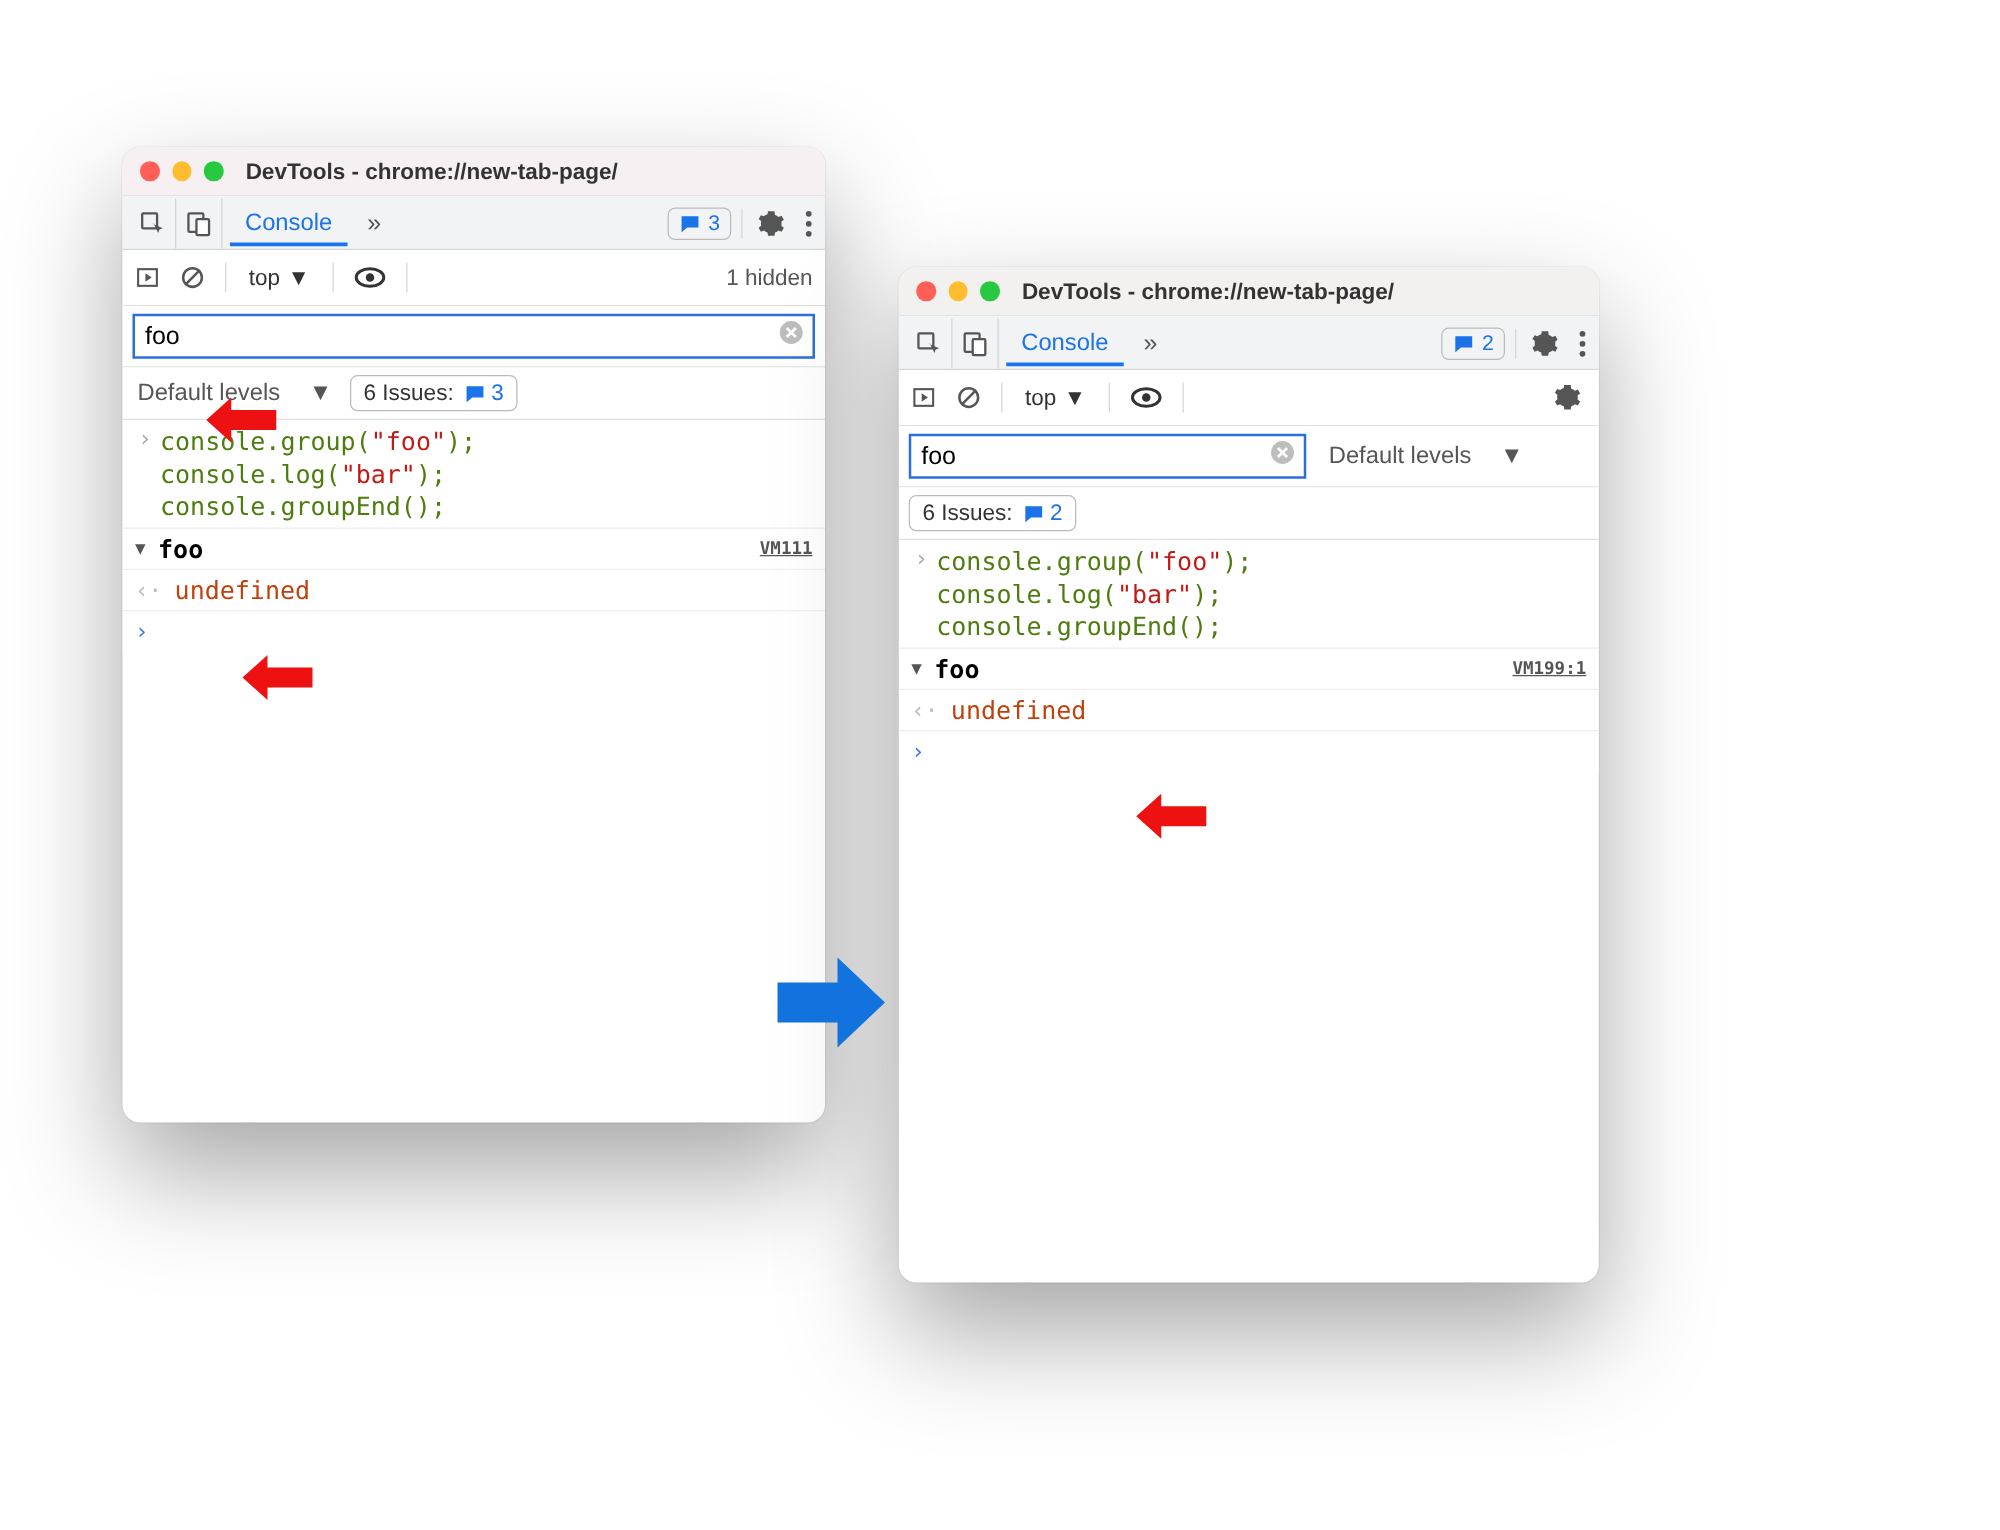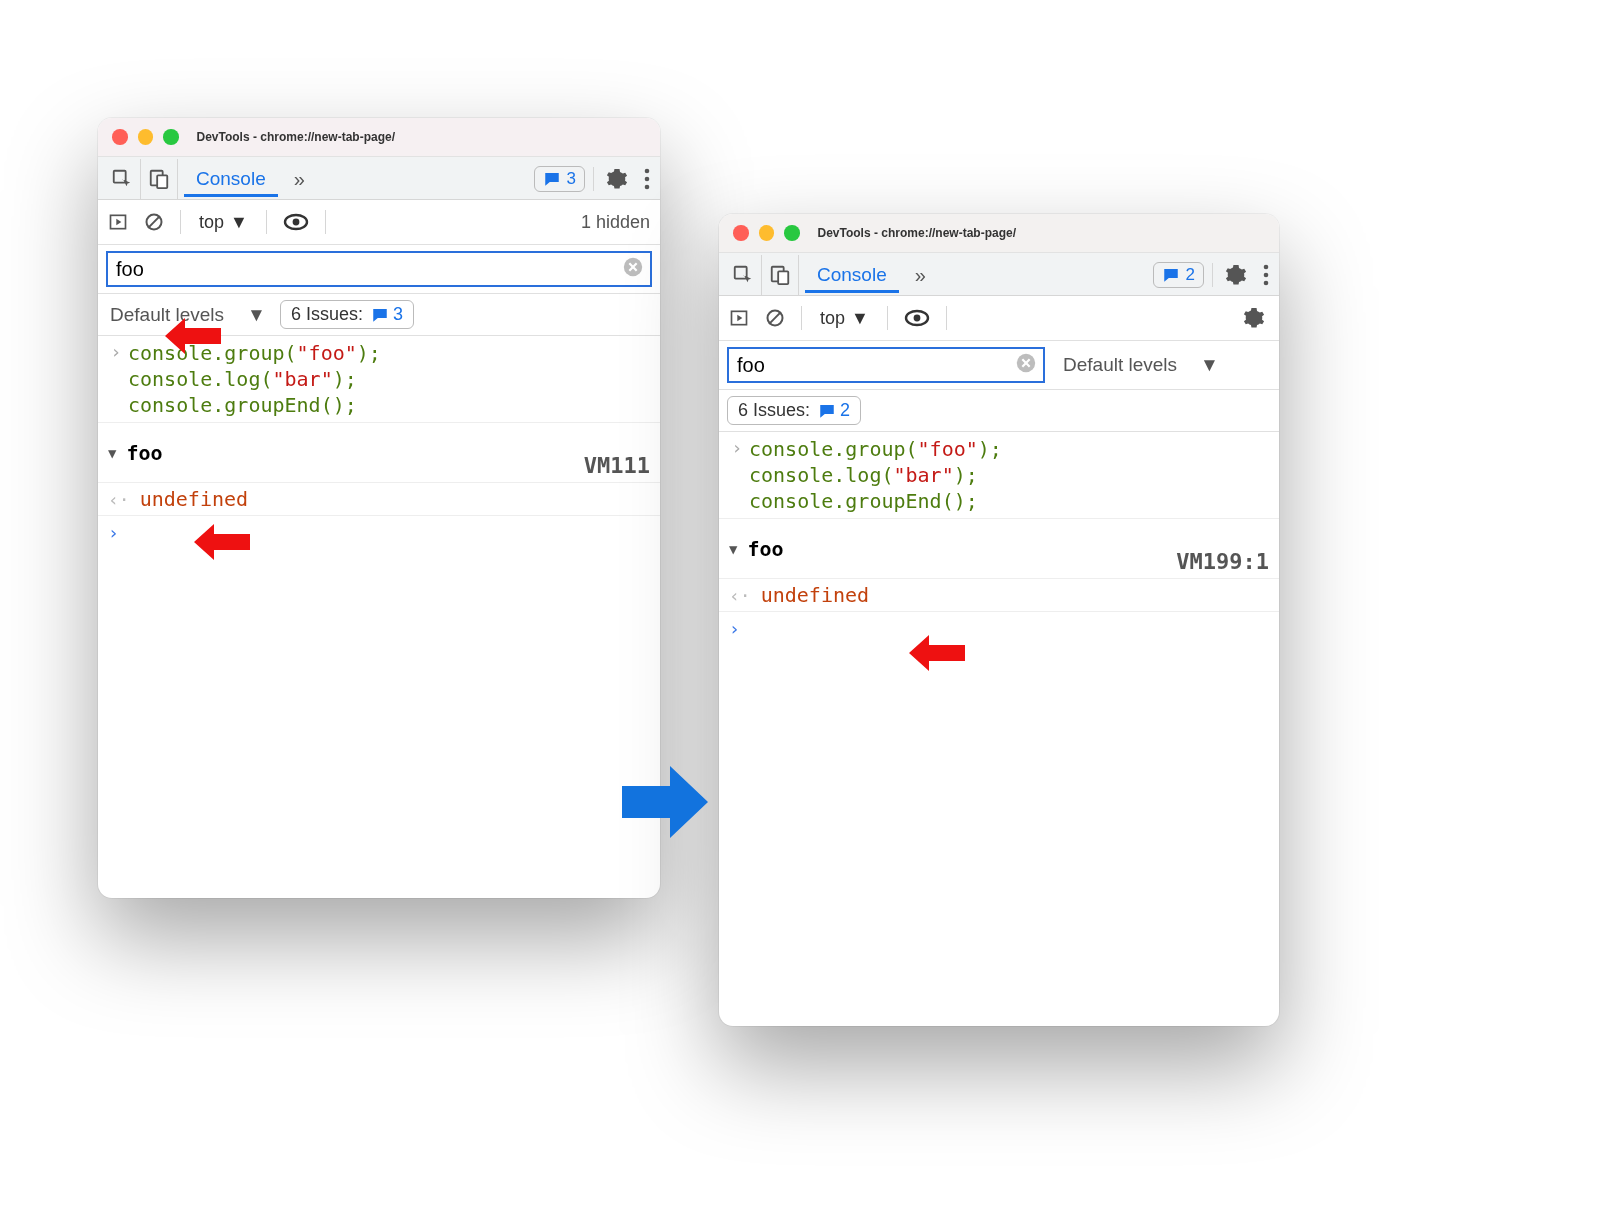--- a/index.html
+++ b/index.html
@@ -22,21 +22,21 @@
     border-radius: 14px;
     box-shadow: 0 40px 90px rgba(0,0,0,0.35), 0 0 0 1px rgba(0,0,0,0.05);
     overflow: hidden;
   }
   .titlebar {
     height: 38px;
     display: flex;
     align-items: center;
     padding: 0 14px;
     background: #f6f0f2;
-    font-size: 12px;
+    font-size: 18px;
     font-weight: 600;
     color: #333;
     gap: 18px;
     border-bottom: 1px solid #e2e2e2;
   }
   .titlebar.b { background: #f3f1f0; }
   .traffic { display: flex; gap: 10px; }
   .dot { width: 15.5px; height: 15.5px; border-radius: 50%; }
   .dot.red { background: #ff5f57; }
   .dot.yellow { background: #febc2e; }
@@ -157,23 +157,23 @@
   .grp {
     display:flex; align-items:center;
     padding: 4px 10px 4px 10px;
     border-bottom: 1px solid #eee;
     font-weight:700;
   }
   .grp .tri { color:#555; font-size:14px; margin-right:10px; }
   .srclink {
     margin-left:auto;
     color:#555;
-    font-size:22px;
+    text-decoration: underline;
+    font-size:14px;
     font-weight:600;
-    margin-top:26px;
   }
   .child-row {
     display:flex; align-items:center;
     padding: 4px 10px 4px 10px;
     border-bottom: 1px solid #eee;
   }
   .child-row .bar { border-left: 1.5px solid #ccc; height:24px; margin-left:8px; margin-right:22px; }
   .undef {
     display:flex; align-items:center;
     padding: 4px 10px 4px 10px;

